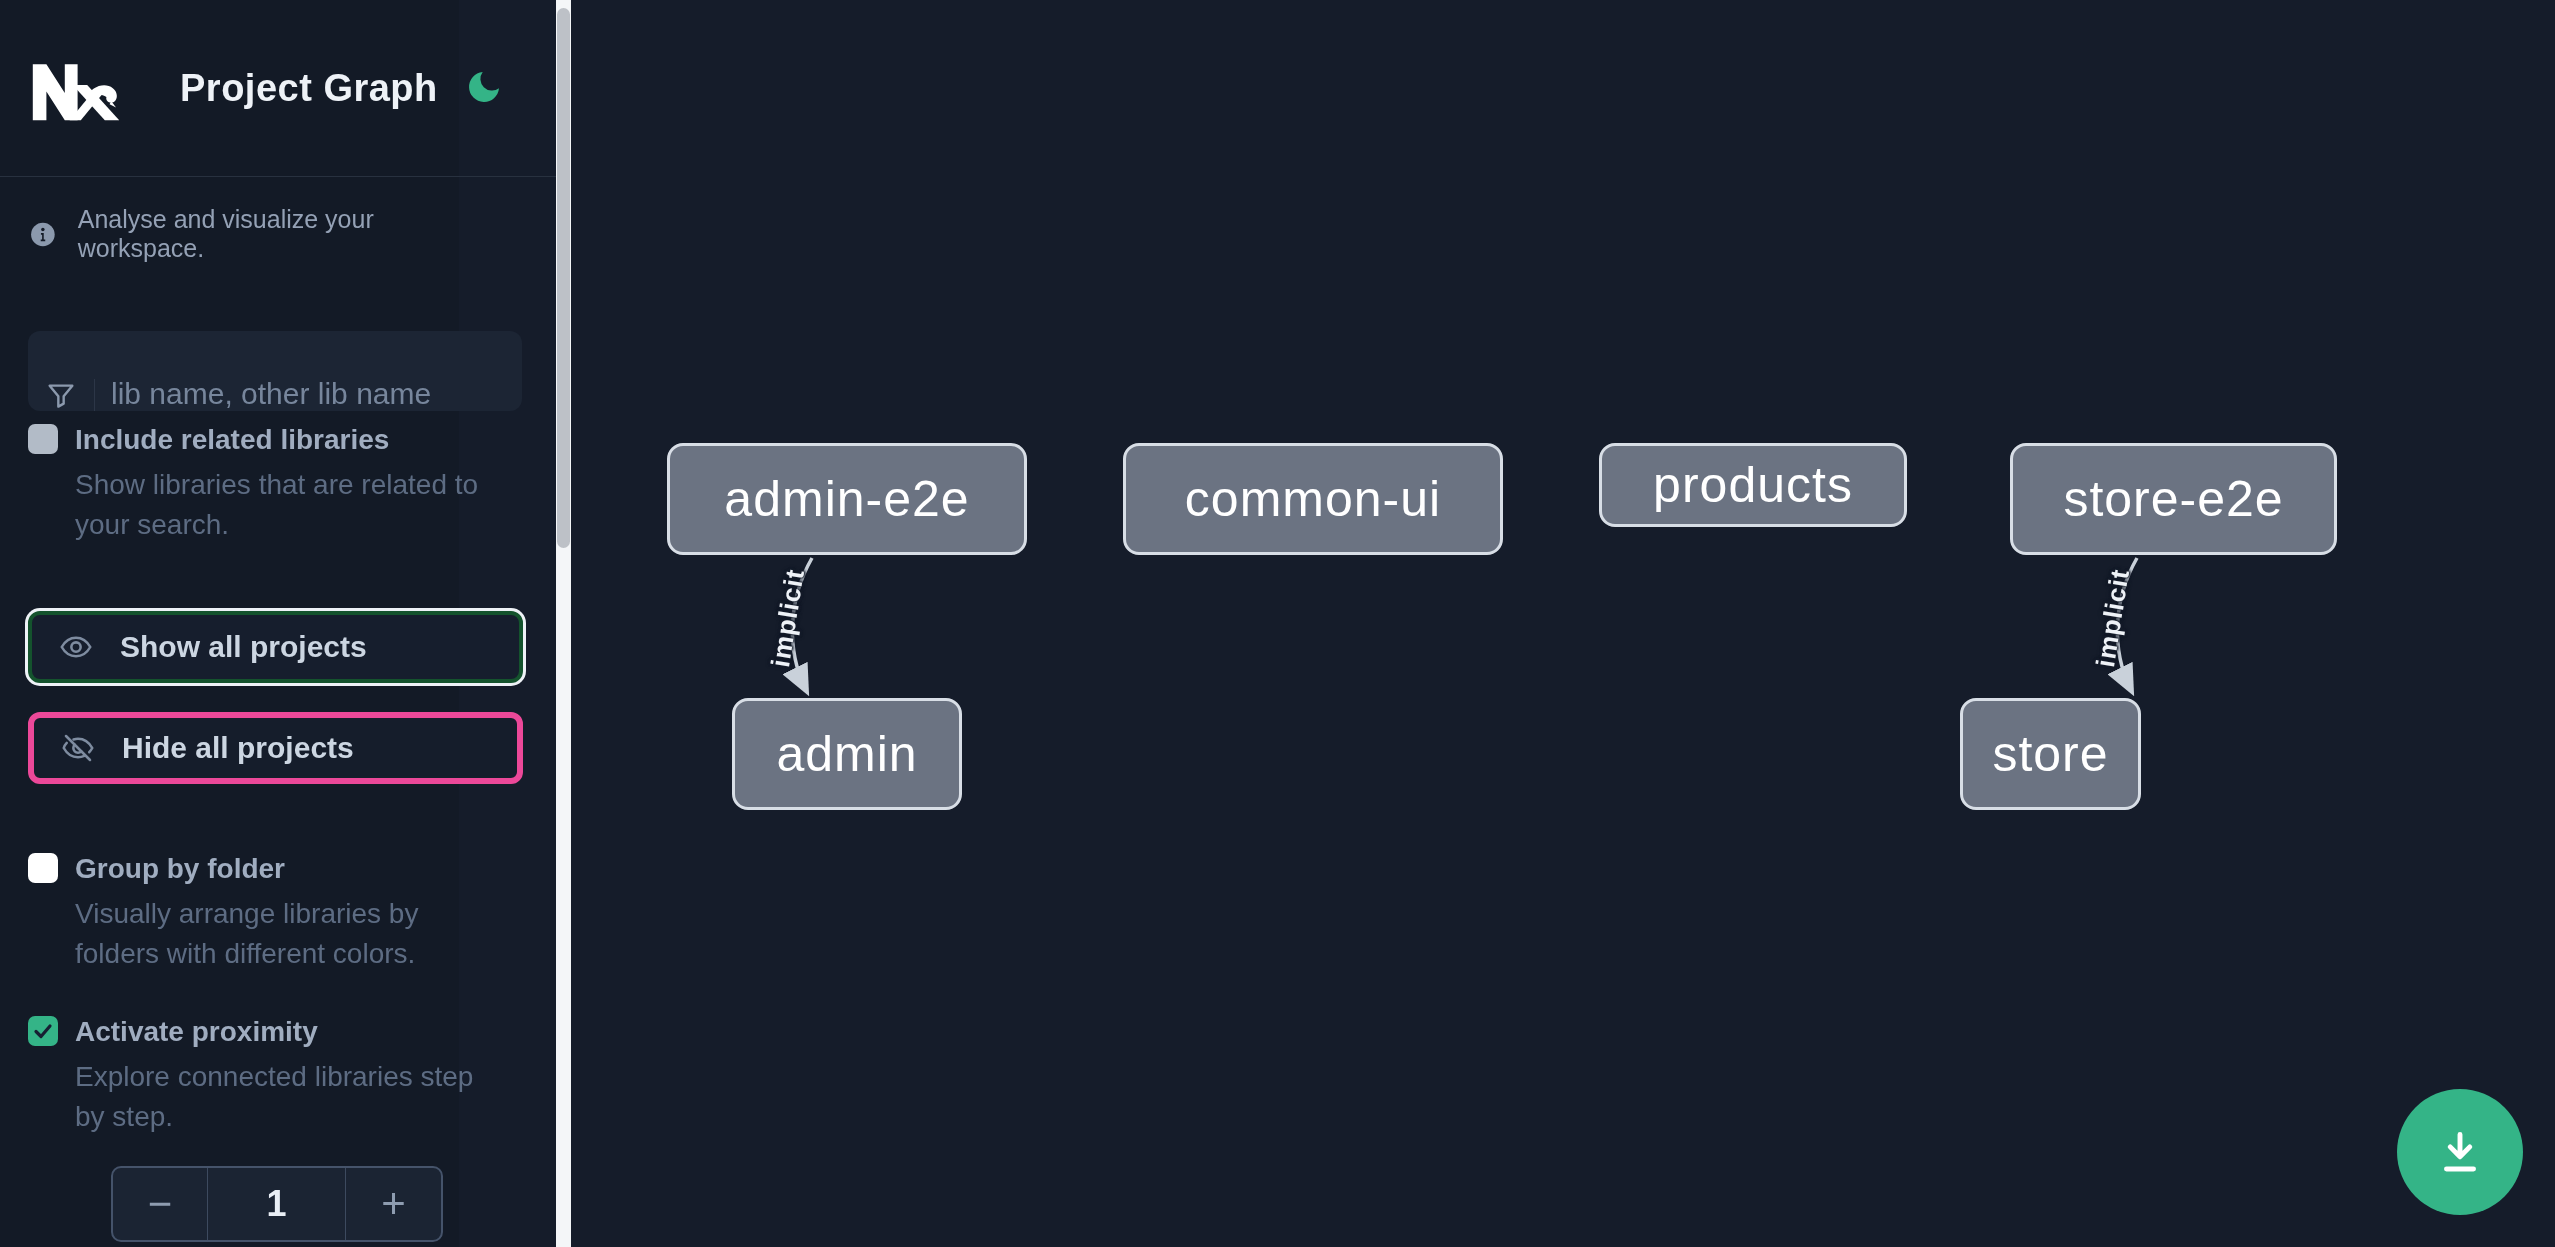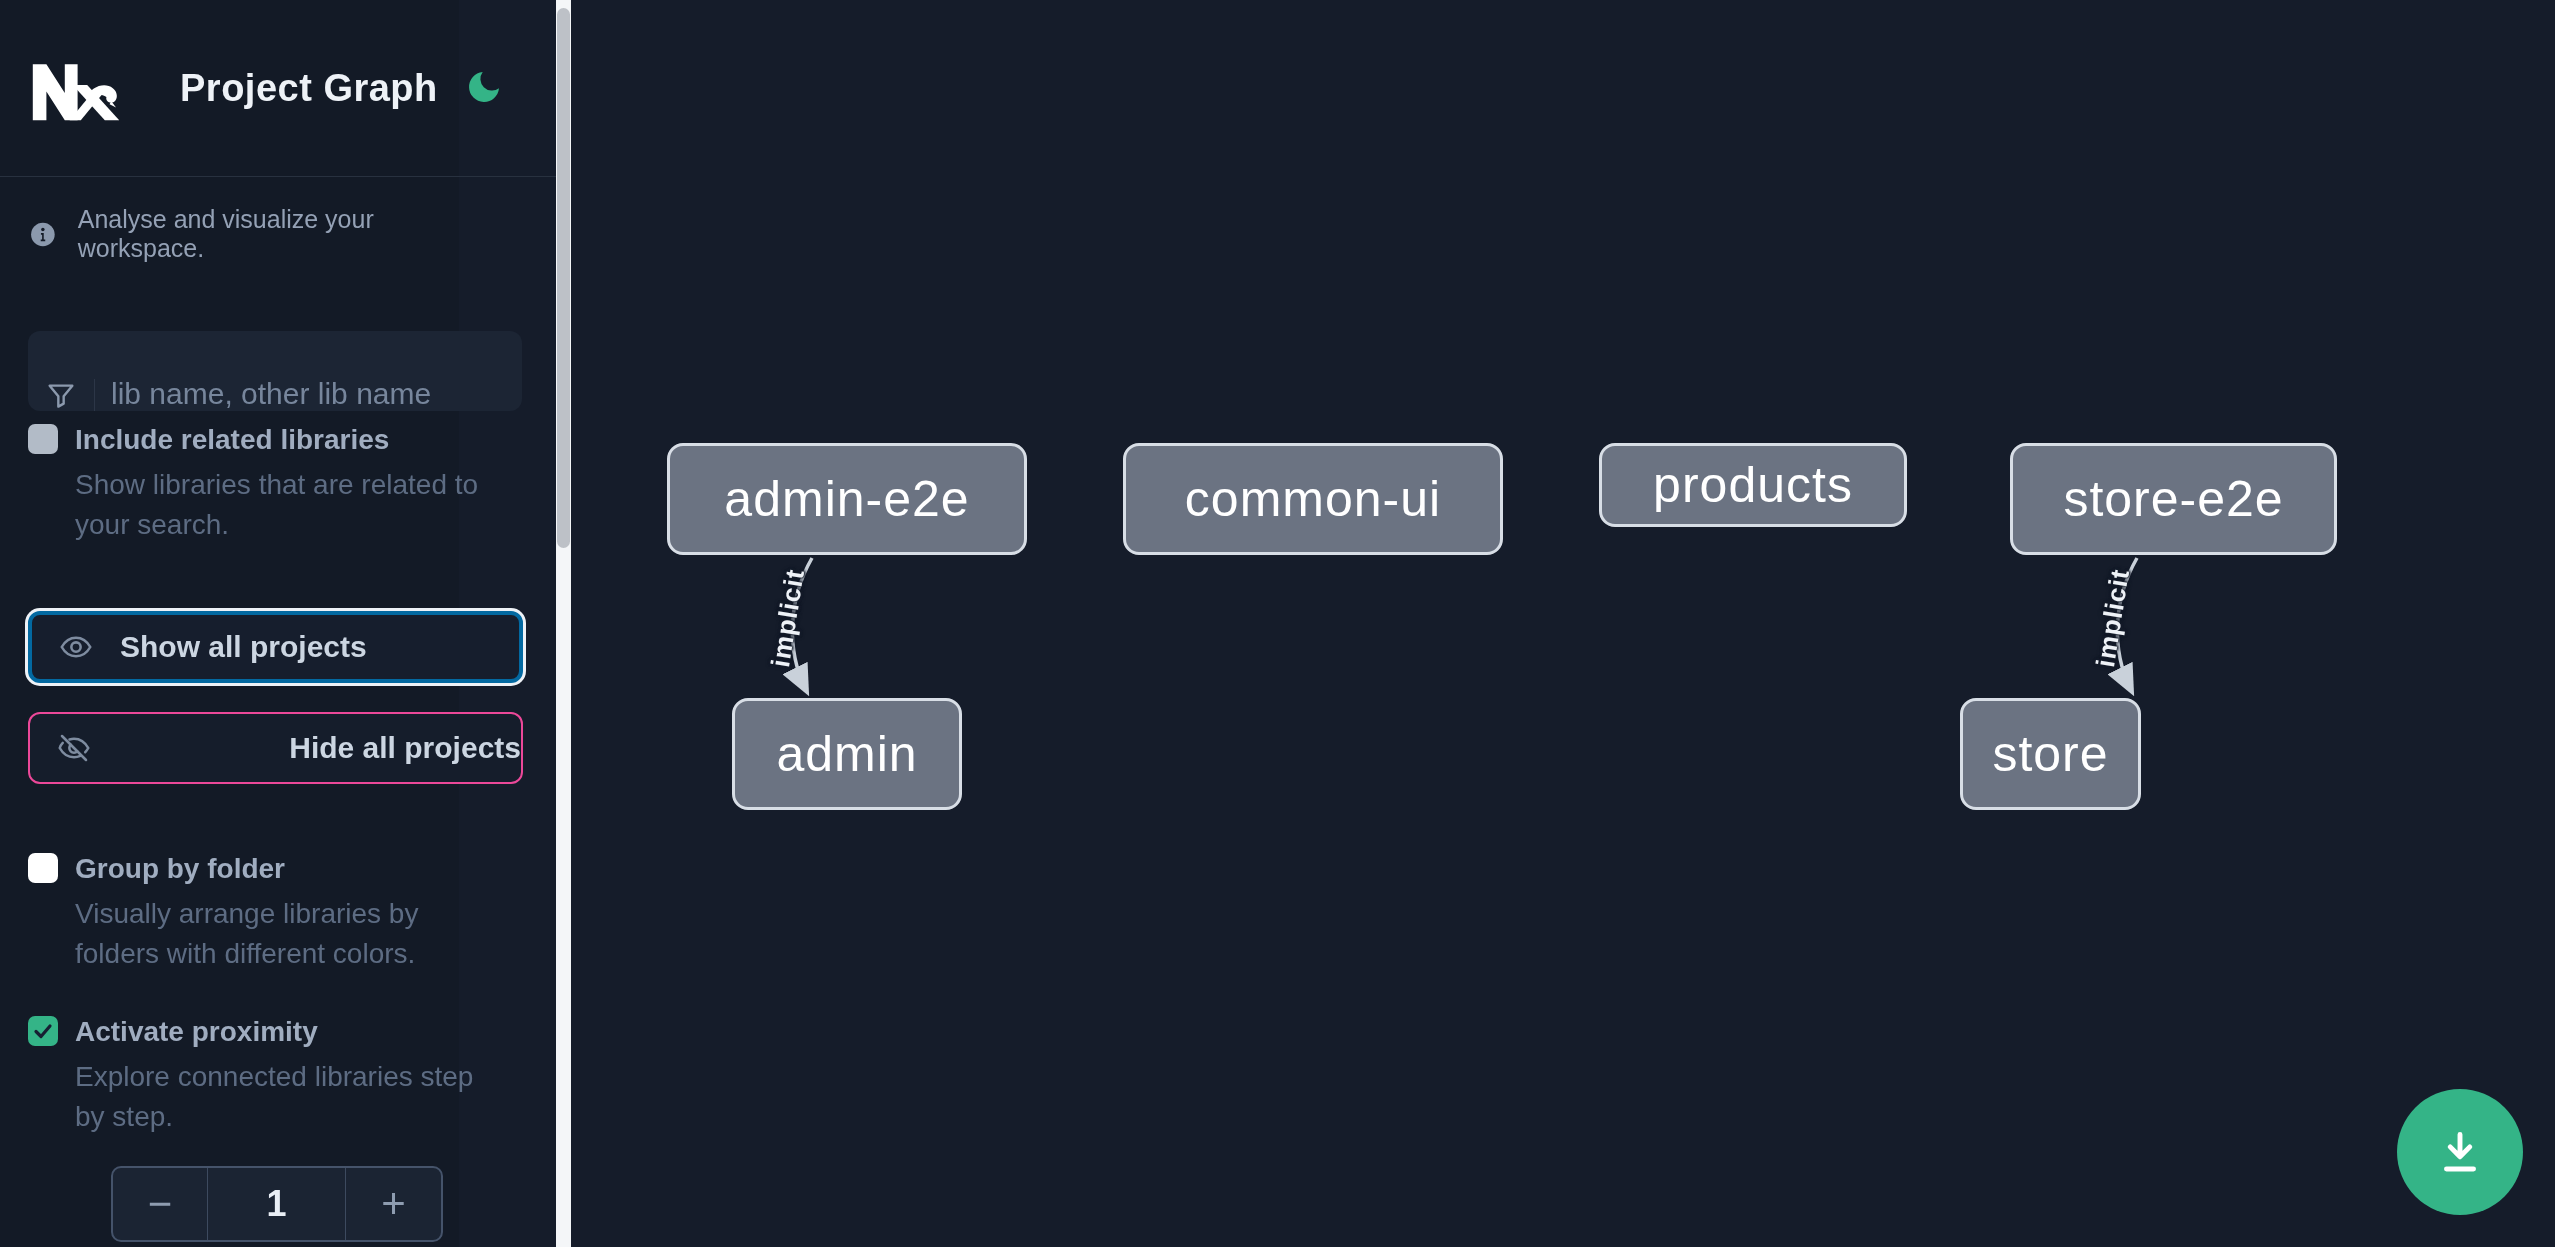--- a/index.html
+++ b/index.html
@@ -42,22 +42,22 @@
   .opt .desc{margin:8px 0 0 47px;color:#5d6c83;font-size:28px;line-height:40px;width:430px;}
 
   #opt-include{top:423px;}
   #opt-group{top:852px;}
   #opt-proximity{top:1015px;}
 
   
   .sb-btn{left:28px;width:495px;height:72px;border-radius:12px;display:flex;align-items:center;
     gap:26px;padding:0 0 0 26px;box-sizing:border-box;cursor:pointer;font-family:inherit;}
   .sb-btn .blabel{color:#ccd6e2;font-size:30px;font-weight:700;}
-  #btn-show{top:611px;background:#161e2d;border:4px solid #0369a1;box-shadow:0 0 0 3px #eef2f7;}
-  #btn-hide{top:712px;background:#151d2b;border:2px solid #ec4899;justify-content:space-between;}
+  #btn-show{top:611px;background:#161e2d;border:4px solid #14532d;box-shadow:0 0 0 3px #eef2f7;}
+  #btn-hide{top:712px;background:#151d2b;border:6px solid #ec4899;}
 
   
   #stepper{left:111px;top:1166px;width:332px;height:76px;border:2px solid #45536a;border-radius:10px;
     background:#1b2433;display:flex;box-sizing:border-box;overflow:hidden;}
   #stepper button{background:transparent;border:none;color:#8e9cb0;font-size:42px;cursor:pointer;
     font-family:inherit;padding:0;line-height:1;}
   #stepper .cell-dec{flex:0 0 95px;border-right:1px solid #3d4a5f;}
   #stepper .cell-inc{flex:0 0 96px;border-left:1px solid #3d4a5f;}
   #stepper-value{flex:1;background:transparent;border:none;outline:none;color:#e9eef5;
     font-size:36px;font-weight:700;text-align:center;font-family:inherit;width:100%;}

